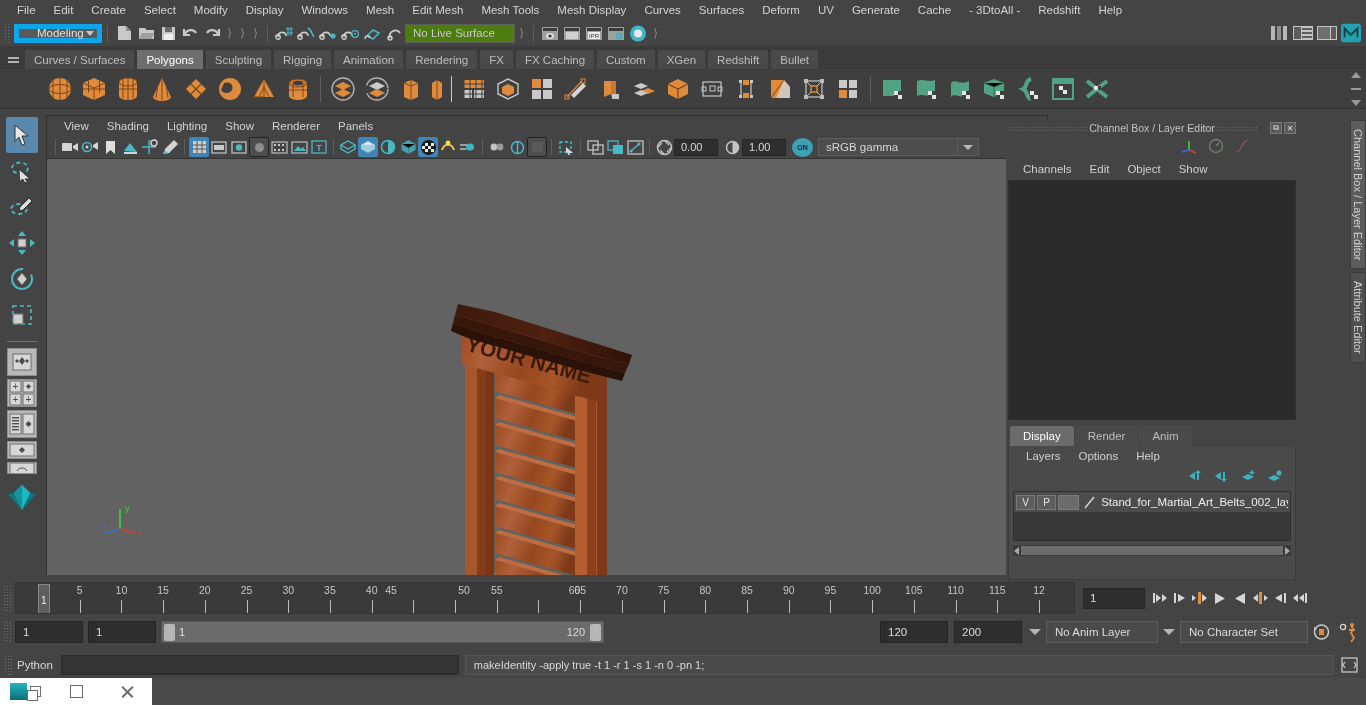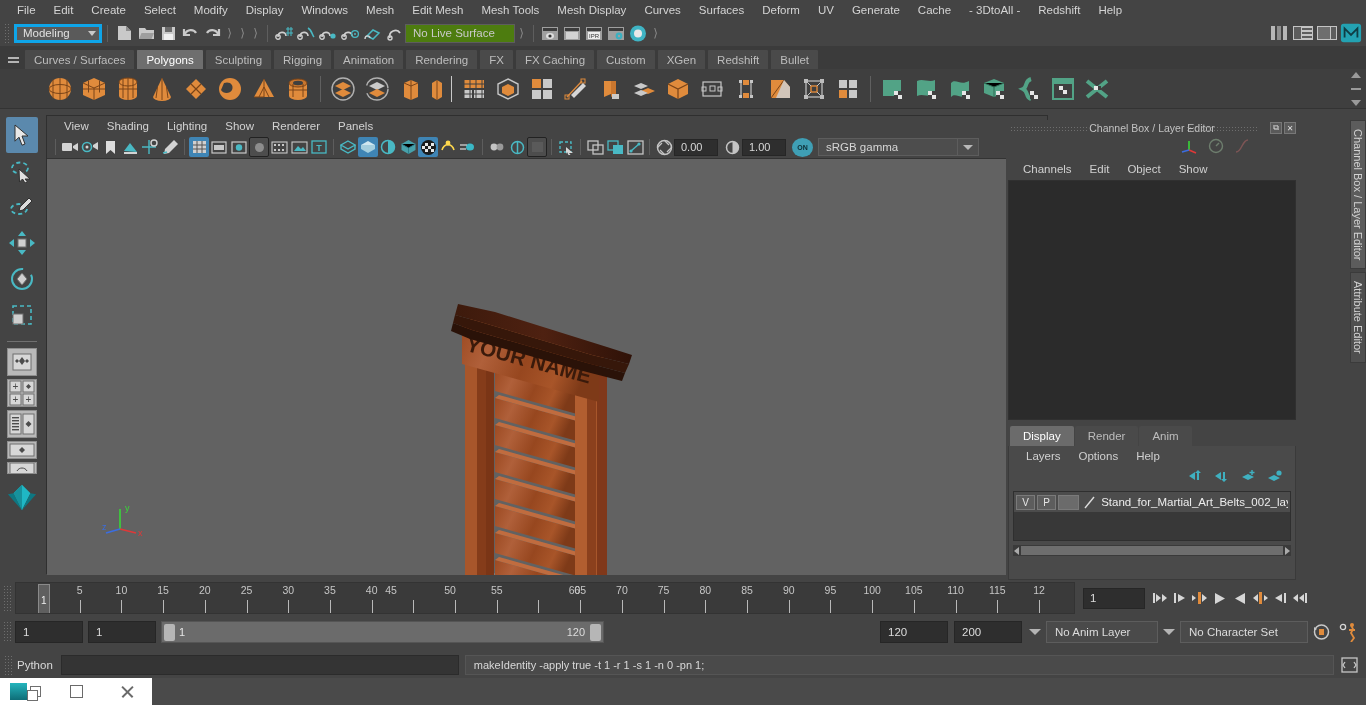--- a/index.html
+++ b/index.html
@@ -16,22 +16,22 @@
   .menubar{ height:20px; background:#444; display:flex; align-items:center;
     padding-left:8px; gap:0px; }
   .menubar .mi{ padding:2px 9px; color:#d4d4d4; font-size:11.5px; white-space:nowrap;}
 
   
   .statusline{ height:26px; background:#444; display:flex; align-items:center;
     padding-left:4px; position:relative;}
   .gripv{ width:7px; height:20px; margin-right:3px;
      background-image:radial-gradient(#6e6e6e 1px, transparent 1px);
      background-size:3px 3px; }
-  .modesel{ width:88px; height:19px; background:#5a5a5a; border:3px solid #0ea5e9;
-     display:flex; align-items:center; padding-left:6px; font-size:11.5px; color:#e0e0e0; position:relative;}
+  .modesel{ width:88px; height:19px; background:#5a5a5a; border:5px solid #0ea5e9;
+     display:flex; align-items:center; padding-left:18px; font-size:11.5px; color:#e0e0e0; position:relative;}
   .modesel .arr{ position:absolute; right:3px; width:0;height:0;
      border-left:4px solid transparent;border-right:4px solid transparent;border-top:5px solid #c8c8c8;}
   .sldiv{ width:1px;height:17px;background:#5e5e5e;margin:0 5px; }
   .sldiv2{ width:9px;height:17px;margin:0 2px; display:flex;align-items:center;justify-content:center;color:#8a8a8a;font-size:12px;}
   .sicon{ width:22px;height:21px; display:flex;align-items:center;justify-content:center; }
   .sicon svg{ display:block; }
   .livefield{ width:110px;height:19px;background:#4d7c0f;border:1px solid #5d5d5d;
      display:flex;align-items:center;padding-left:7px;font-size:11.5px;color:#c9c9c9;}
   .statusline .right{ position:absolute; right:4px; display:flex; align-items:center; gap:2px;}
 
@@ -1217,21 +1217,21 @@
         <div class="ticklbl" style="left: 230.537px;">25</div>
         <div class="tick" style="left: 272.244px;"></div>
         <div class="ticklbl" style="left: 272.244px;">30</div>
         <div class="tick" style="left: 313.951px;"></div>
         <div class="ticklbl" style="left: 313.951px;">35</div>
         <div class="tick" style="left: 355.659px;"></div>
         <div class="ticklbl" style="left: 355.659px;">40</div>
         <div class="tick" style="left: 397.366px;"></div>
         <div class="ticklbl" style="left: 375px;">45</div>
         <div class="tick" style="left: 439.073px;"></div>
-        <div class="ticklbl" style="left: 434px;">50</div>
+        <div class="ticklbl" style="left: 448px;">50</div>
         <div class="tick" style="left: 480.78px;"></div>
         <div class="ticklbl" style="left: 480.78px;">55</div>
         <div class="tick" style="left: 522.488px;"></div>
         <div class="ticklbl" style="left: 522.488px; margin-left: 36px;">60</div>
         <div class="tick" style="left: 564.195px;"></div>
         <div class="ticklbl" style="left: 564.195px;">65</div>
         <div class="tick" style="left: 605.902px;"></div>
         <div class="ticklbl" style="left: 605.902px;">70</div>
         <div class="tick" style="left: 647.61px;"></div>
         <div class="ticklbl" style="left: 647.61px;">75</div>

